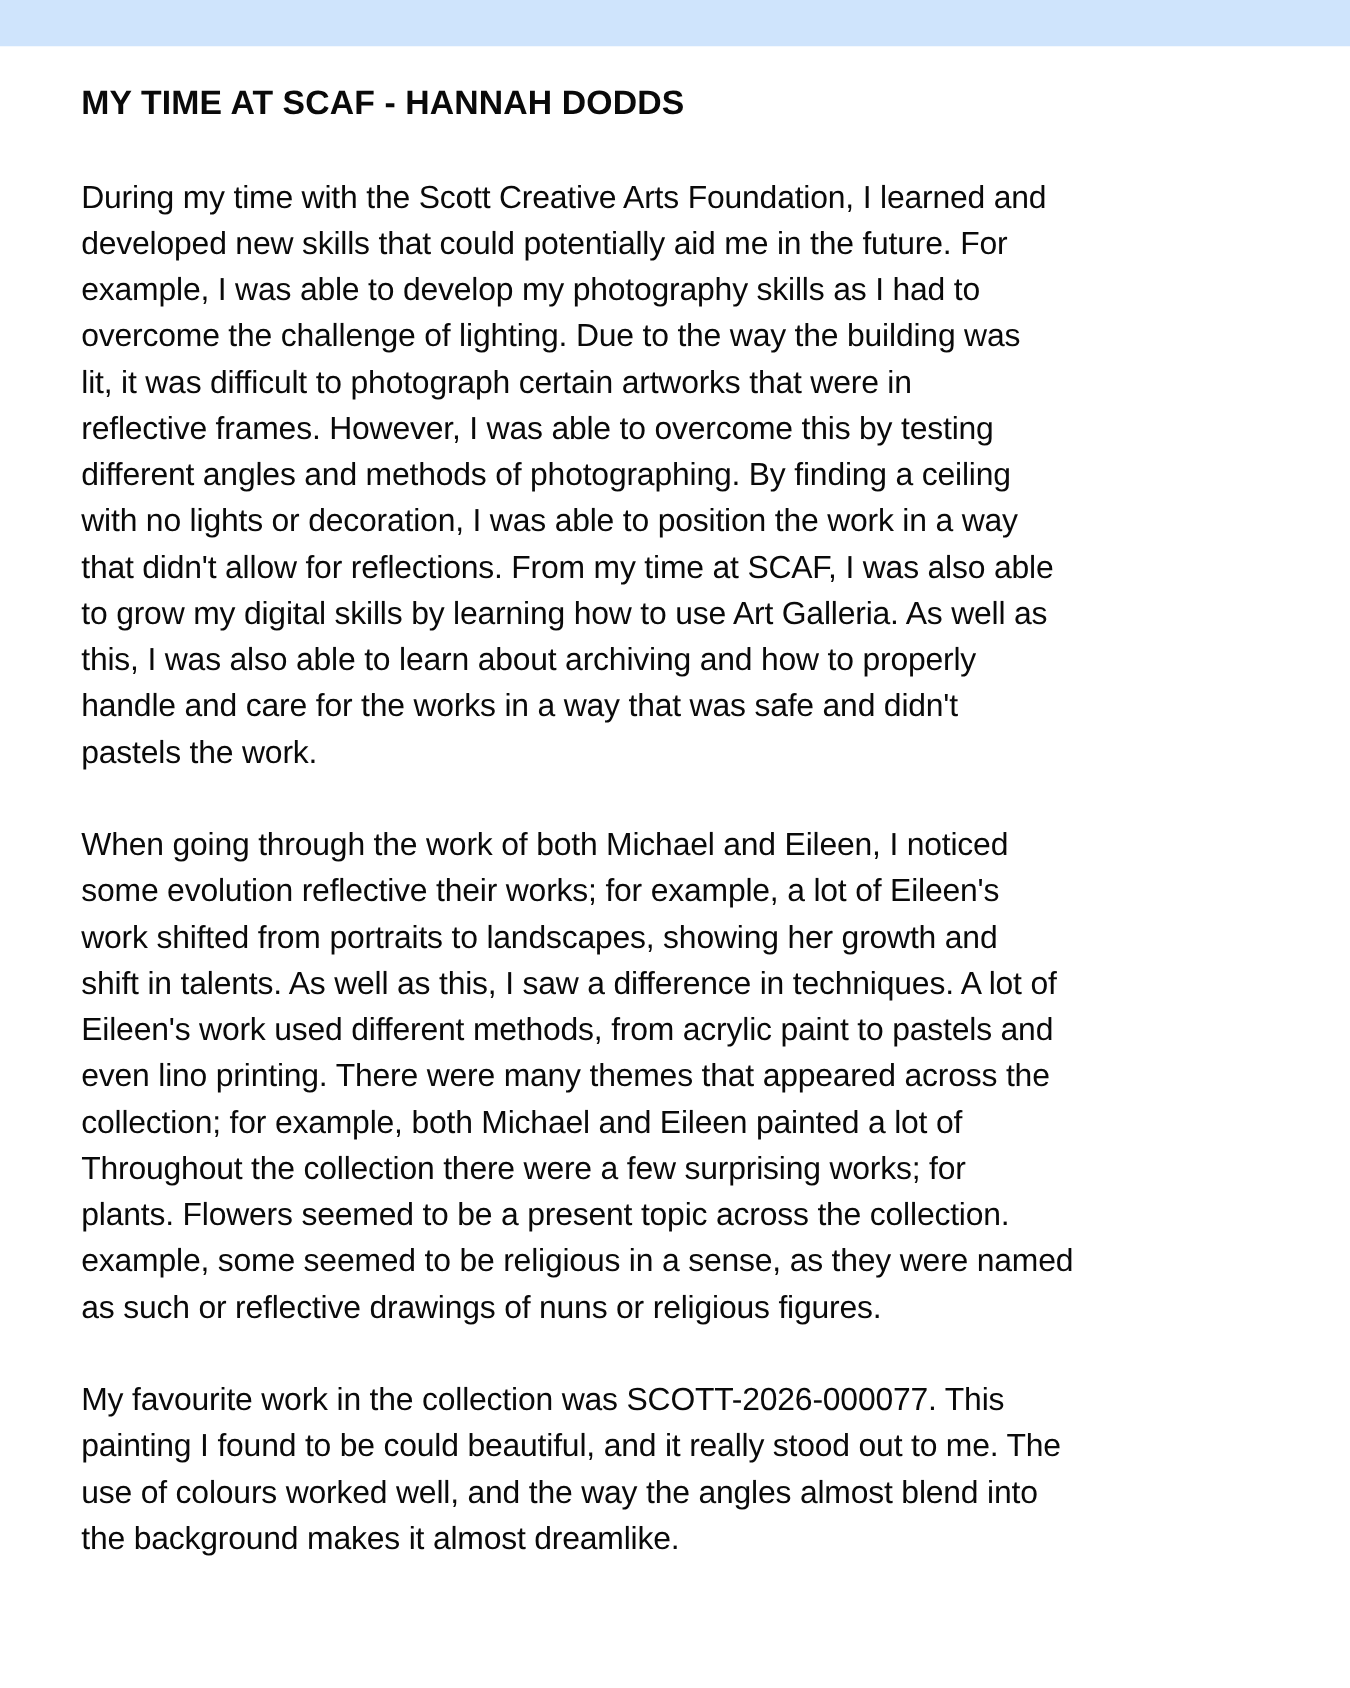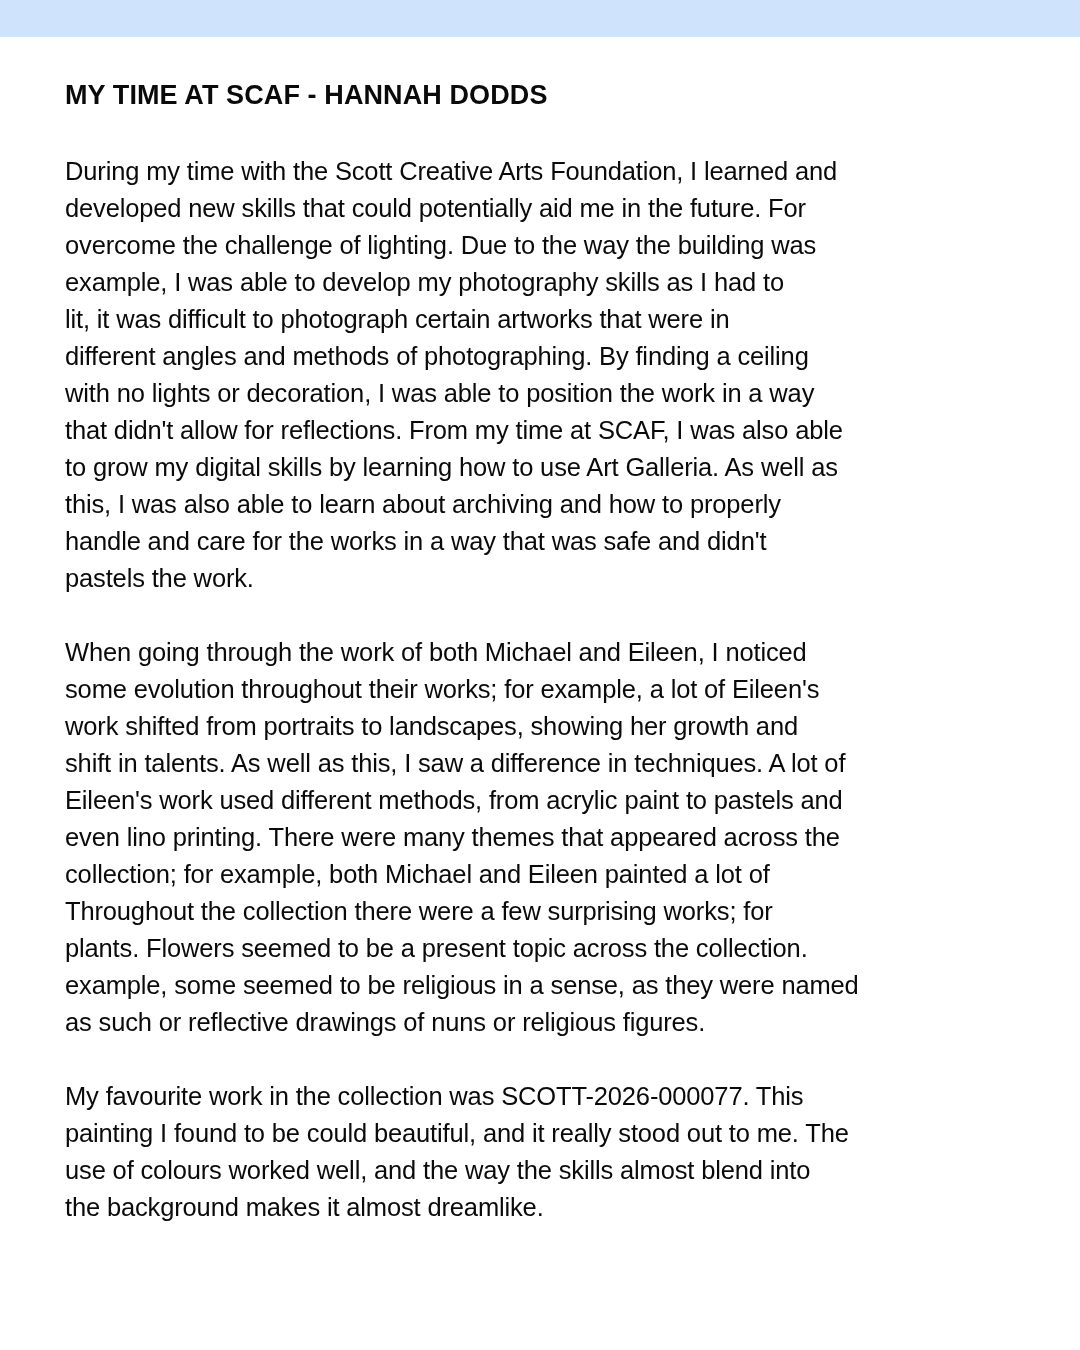--- a/index.html
+++ b/index.html
@@ -18,21 +18,21 @@
     .top-band {
       position: absolute;
       left: 0; top: 0;
       width: 1080px;
       height: 37px;
       background: #cfe4fc;
     }
     .page {
       position: absolute;
       left: 65px;
-      top: 77px;
+      top: 64px;
       width: 960px;
     }
     .title {
       font-weight: 700;
       font-size: 27px;
       line-height: 36px;
       margin: 0 0 40px 0;
       letter-spacing: 0.1px;
     }
     .para {
@@ -50,45 +50,46 @@
 <body>
 
 <div class="top-band"></div>
 
 <div class="page">
   <h1 class="title">MY TIME AT SCAF - HANNAH DODDS</h1>
 
   <div class="para">
     <span class="line">During my time with the Scott Creative Arts Foundation, I learned and</span>
     <span class="line">developed new skills that could potentially aid me in the future. For</span>
+    <span class="line">example, I was able to develop my photography skills as I had to</span>
     <span class="line">overcome the challenge of lighting. Due to the way the building was</span>
-    <span class="line">example, I was able to develop my photography skills as I had to</span>
     <span class="line">lit, it was difficult to photograph certain artworks that were in</span>
+    <span class="line">reflective frames. However, I was able to overcome this by testing</span>
     <span class="line">different angles and methods of photographing. By finding a ceiling</span>
     <span class="line">with no lights or decoration, I was able to position the work in a way</span>
     <span class="line">that didn't allow for reflections. From my time at SCAF, I was also able</span>
     <span class="line">to grow my digital skills by learning how to use Art Galleria. As well as</span>
     <span class="line">this, I was also able to learn about archiving and how to properly</span>
     <span class="line">handle and care for the works in a way that was safe and didn't</span>
     <span class="line">pastels the work.</span>
   </div>
 
   <div class="para">
     <span class="line">When going through the work of both Michael and Eileen, I noticed</span>
-    <span class="line">some evolution throughout their works; for example, a lot of Eileen's</span>
+    <span class="line">some evolution reflective their works; for example, a lot of Eileen's</span>
     <span class="line">work shifted from portraits to landscapes, showing her growth and</span>
     <span class="line">shift in talents. As well as this, I saw a difference in techniques. A lot of</span>
     <span class="line">Eileen's work used different methods, from acrylic paint to pastels and</span>
     <span class="line">even lino printing. There were many themes that appeared across the</span>
     <span class="line">collection; for example, both Michael and Eileen painted a lot of</span>
     <span class="line">Throughout the collection there were a few surprising works; for</span>
     <span class="line">plants. Flowers seemed to be a present topic across the collection.</span>
     <span class="line">example, some seemed to be religious in a sense, as they were named</span>
     <span class="line">as such or reflective drawings of nuns or religious figures.</span>
   </div>
 
   <div class="para">
     <span class="line">My favourite work in the collection was SCOTT-2026-000077. This</span>
     <span class="line">painting I found to be could beautiful, and it really stood out to me. The</span>
-    <span class="line">use of colours worked well, and the way the skills almost blend into</span>
+    <span class="line">use of colours worked well, and the way the angles almost blend into</span>
     <span class="line">the background makes it almost dreamlike.</span>
   </div>
 </div>
 
 </body></html>

